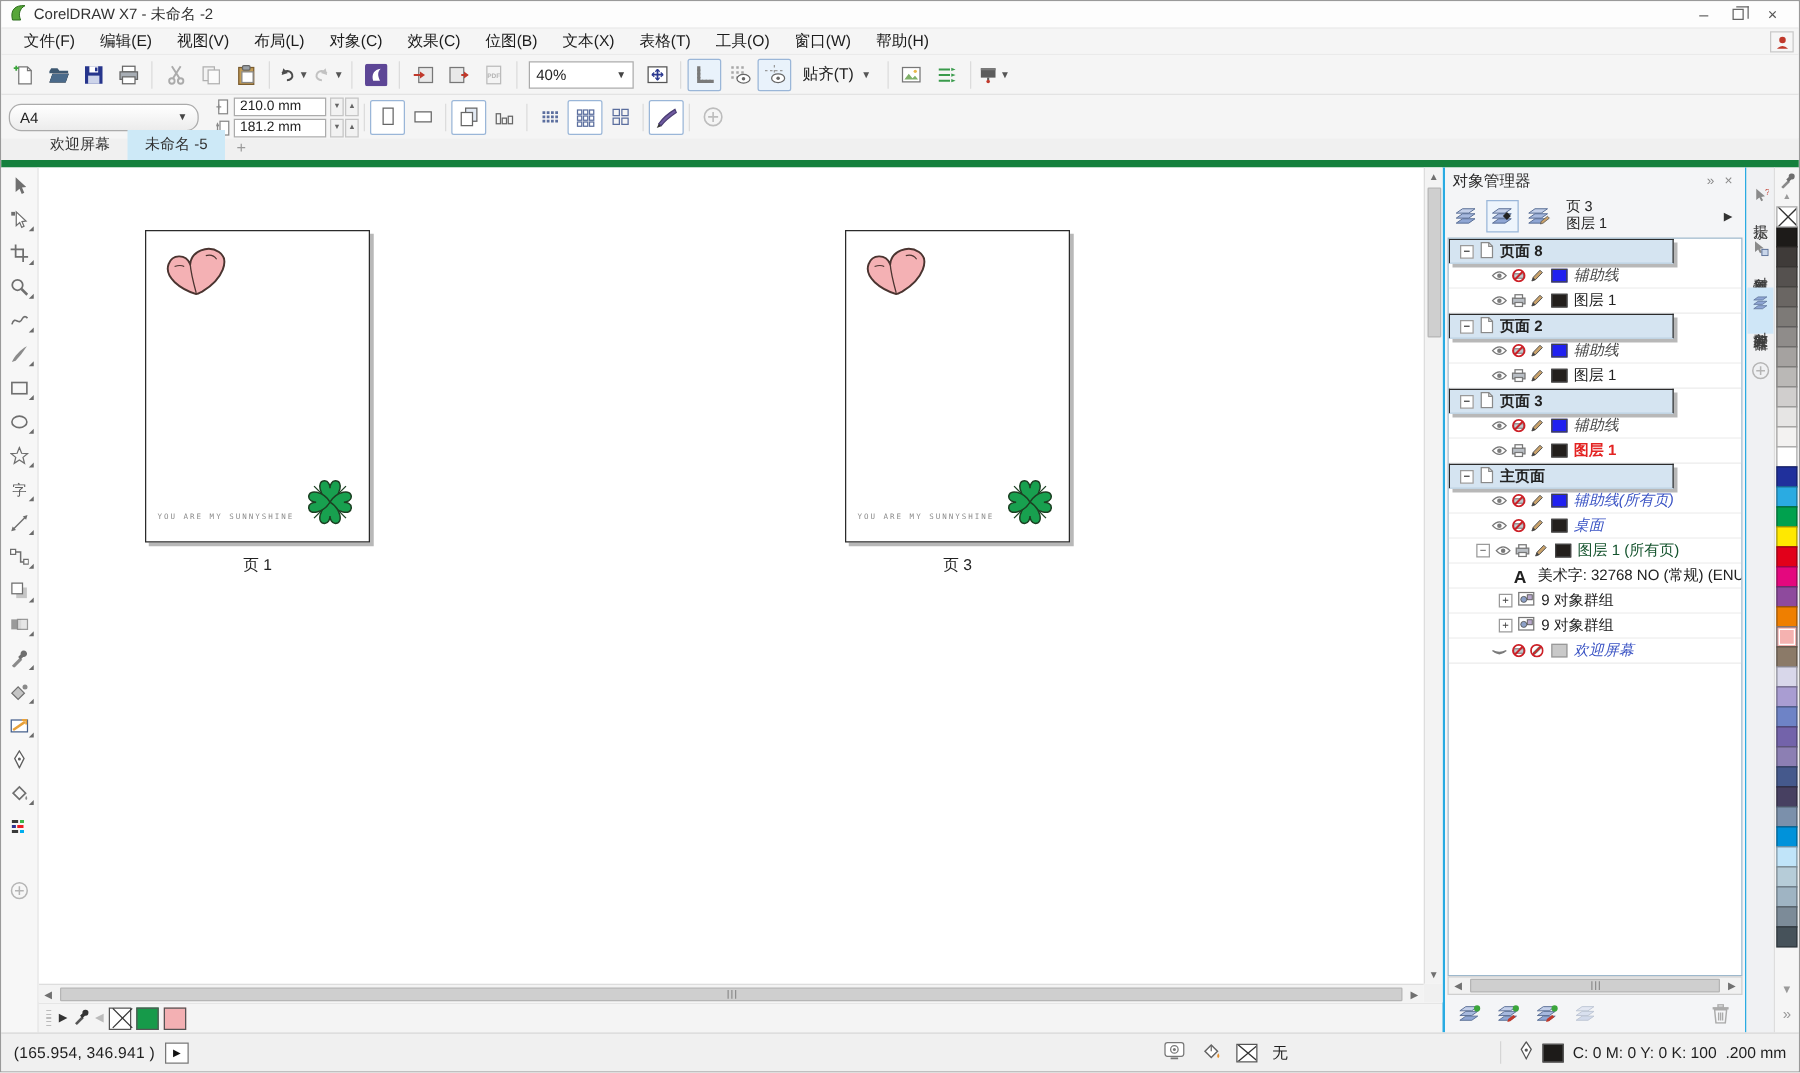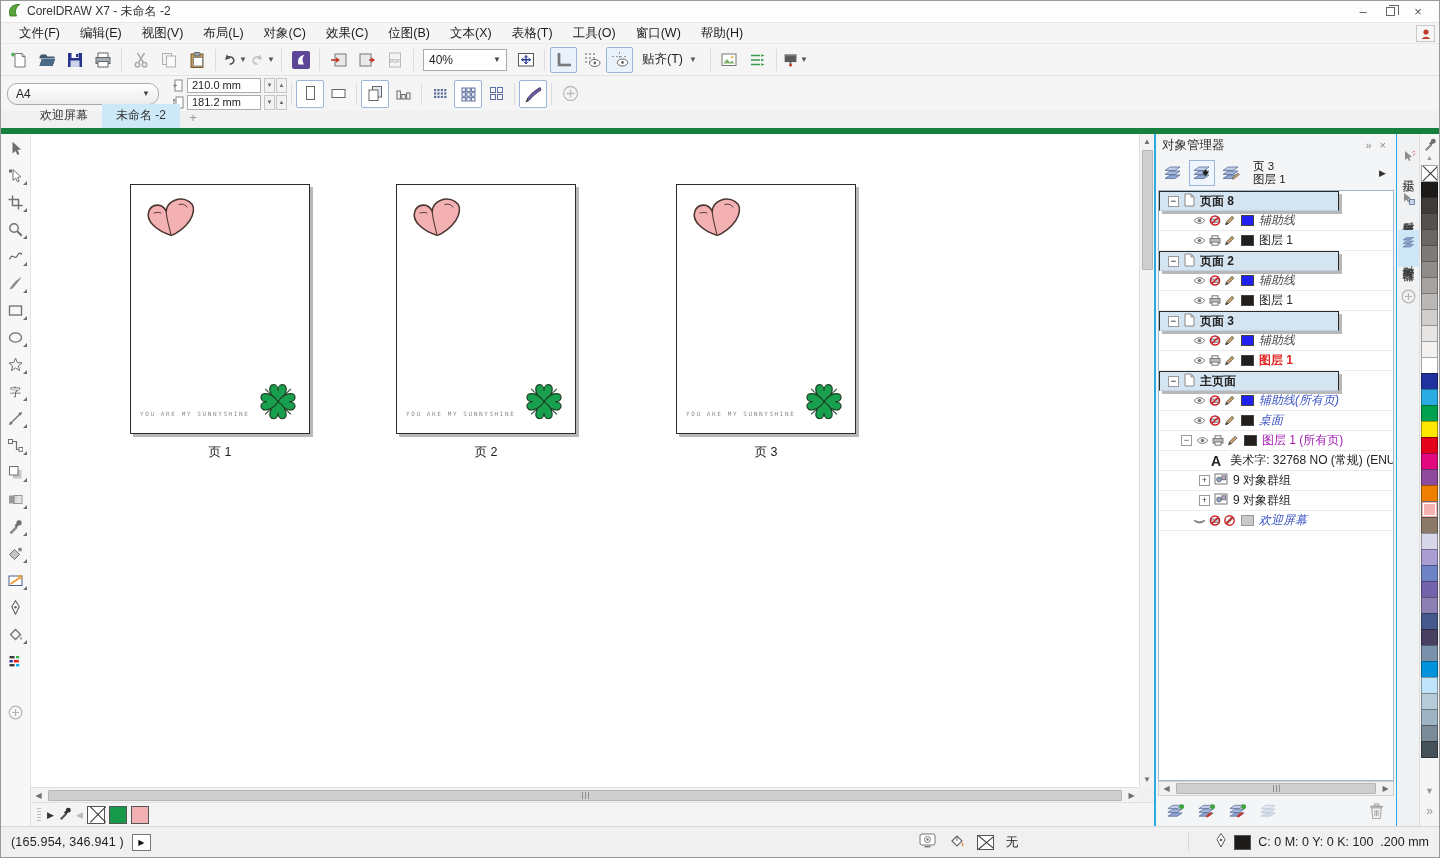--- a/index.html
+++ b/index.html
@@ -83,21 +83,21 @@
 .dsw.none::before{transform:rotate(45deg)}
 .dsw.none::after{transform:rotate(-45deg)}
 .small-arrow{color:#333;font-size:9px}
 .small-arrow.dim{color:#bbb}
 
 
 .statusbar{height:31px;background:#f0f0f0;border-top:1px solid #d7d7d7;display:flex;align-items:center;padding:0 10px;font-size:12.5px;color:#1f1f1f;flex:none}
 .coords{letter-spacing:.2px}
 .navbtn{width:19px;height:17px;border:1px solid #777;background:#fff;display:flex;align-items:center;justify-content:center;font-size:8px;color:#111;margin-left:8px}
 .status-center{margin-left:auto;display:flex;align-items:center;gap:12px;margin-right:170px}
-.status-right{display:flex;align-items:center;gap:7px;border-left:1px solid #d5d5d5;padding-left:26px}
+.status-right{display:flex;align-items:center;gap:7px;border-left:1px solid #d5d5d5;padding-left:14px}
 .swbox{width:17px;height:15px;border:1px solid #555}
 .swbox.none{background:#fff;position:relative;overflow:hidden}
 .swbox.none::before,.swbox.none::after{content:"";position:absolute;left:-2px;top:6px;width:21px;height:1px;background:#333}
 .swbox.none::before{transform:rotate(40deg)}
 .swbox.none::after{transform:rotate(-40deg)}
 
 
 .docker{width:242px;background:#f4f5f7;border-left:2px solid #29abe2;display:flex;flex-direction:column;flex:none}
 .docker-header{height:22px;display:flex;align-items:center;padding:0 6px;font-size:12.5px;color:#2b2b2b;flex:none}
 .docker-header .hbtn{margin-left:auto;color:#8a8a8a;font-size:11px;padding:0 4px}
@@ -110,21 +110,21 @@
 .om-tree{flex:1;background:#fff;border:1px solid #9db8cc;margin:0 2px;overflow:hidden}
 .om-row{height:20px;display:flex;align-items:center;border-bottom:1px solid #ececec;font-size:12px;background:#fff;padding-left:4px;white-space:nowrap}
 .om-row.page{background:#d5e4f1;border-bottom:1px solid #bdd2e4;font-weight:bold}
 .exp{width:11px;height:11px;border:1px solid #9a9a9a;background:#fff;font-size:9px;line-height:9px;text-align:center;color:#444;margin:0 4px;flex:none}
 .rowicons{display:flex;align-items:center;gap:3px;margin-right:5px}
 .rowicons svg{display:block}
 .sw{width:13px;height:11px;border:1px solid #444;flex:none;margin-left:1px}
 .om-label{margin-left:5px}
 .om-label.guides{font-style:italic;color:#454545}
 .om-label.active{color:#e32322;font-weight:bold}
-.om-label.master{color:#a21caf}
+.om-label.master{color:#14532d}
 .om-label.master-italic{color:#3a53c4;font-style:italic}
 .ind1{width:30px;flex:none}
 .ind2{width:46px;flex:none}
 .Aico{font-weight:bold;font-size:14px;margin:0 4px 0 2px}
 .om-hscroll{height:15px;border:1px solid #cfcfcf;background:#f1f1f1;display:flex;align-items:center;margin:0 2px;flex:none}
 .om-footer{height:30px;display:flex;align-items:center;gap:12px;padding:0 10px;flex:none}
 .om-fbtn svg{width:19px;height:16px;display:block}
 .om-fbtn.trash{margin-left:auto}
 
 
@@ -462,21 +462,21 @@
     <span class="pbtn">
         <svg viewBox="0 0 19 19">
           <circle cx="9.5" cy="9.5" r="7" fill="none" stroke="#bdbdbd" stroke-width="1.3"></circle>
           <path d="M9.5 5.5 V13.5 M5.5 9.5 H13.5" stroke="#bdbdbd" stroke-width="1.3"></path>
         </svg>
       </span>
   </div>
 
   <div class="tabrow" id="tabrow">
       <span class="doc-tab">欢迎屏幕</span>
-      <span class="doc-tab active">未命名 -2</span>
+      <span class="doc-tab active">未命名 -5</span>
       <span class="tab-plus">+</span>
     </div>
 
   <div class="main">
     <div class="toolbox" id="toolbox">
         <span class="tool">
           <svg width="15" height="15" viewBox="0 0 15 15">
             <path d="M4.5 0.8 L4.5 12.6 L7.6 9.9 L9.4 14.1 L11.4 13.1 L9.6 9 L13 8.6 Z" fill="#6f6f6f"></path>
           </svg>
         </span>
@@ -611,63 +611,41 @@
         <div class="hscroll">
           <span class="sarrow">◀</span>
           <span class="hthumb">
               <i></i>
               <i></i>
               <i></i>
             </span>
           <span class="sarrow">▶</span>
         </div>
         <div class="scorner"></div>
-      <div class="page-slot" style="left:99px">
+      <div class="page-slot" style="left:85px">
             <div class="page">
               <svg class="heart" width="62" height="48" viewBox="0 0 64 50">
                 <path d="M33 44 C20 40 6 30 10 19 C13 11 24 10 28 19 C29 8 43 3 52 9 C61 15 56 31 38 42 C36 43 34 44 33 44 Z" fill="#f4b1b4" stroke="#4a3430" stroke-width="1.6"></path>
                 <path d="M28 19 C28.5 26 30.5 34 33 43" fill="none" stroke="#4a3430" stroke-width="1.1"></path>
                 <path d="M15 21 C18 20 21 20 23 21" fill="none" stroke="#4a3430" stroke-width="1"></path>
                 <path d="M41 12 C45 11 48 12 50 15" fill="none" stroke="#4a3430" stroke-width="1"></path>
               </svg>
               <svg class="clover" width="46" height="46" viewBox="0 0 54 54">
                 <line x1="12" y1="14" x2="42" y2="44" stroke="#1c4023" stroke-width="1.2"></line>
                 <line x1="42" y1="14" x2="12" y2="44" stroke="#1c4023" stroke-width="1.2"></line>
                 <g fill="#18a04f" stroke="#1c4023" stroke-width="1.4">
                   <path d="M27 29 C17 23 14 9 22 9 C25.5 9 27 13 27 16 C27 13 28.5 9 32 9 C40 9 37 23 27 29 Z"></path>
                   <path d="M27 29 C17 23 14 9 22 9 C25.5 9 27 13 27 16 C27 13 28.5 9 32 9 C40 9 37 23 27 29 Z" transform="rotate(90 27 29)"></path>
                   <path d="M27 29 C17 23 14 9 22 9 C25.5 9 27 13 27 16 C27 13 28.5 9 32 9 C40 9 37 23 27 29 Z" transform="rotate(180 27 29)"></path>
                   <path d="M27 29 C17 23 14 9 22 9 C25.5 9 27 13 27 16 C27 13 28.5 9 32 9 C40 9 37 23 27 29 Z" transform="rotate(270 27 29)"></path>
                 </g>
               </svg>
               <div class="caption">YOU ARE MY SUNNYSHINE</div>
             </div>
             <div class="page-label">页 1</div>
-          </div>
-          <div class="page-slot" style="left:365px">
-            <div class="page">
-              <svg class="heart" width="62" height="48" viewBox="0 0 64 50">
-                <path d="M33 44 C20 40 6 30 10 19 C13 11 24 10 28 19 C29 8 43 3 52 9 C61 15 56 31 38 42 C36 43 34 44 33 44 Z" fill="#f4b1b4" stroke="#4a3430" stroke-width="1.6"></path>
-                <path d="M28 19 C28.5 26 30.5 34 33 43" fill="none" stroke="#4a3430" stroke-width="1.1"></path>
-                <path d="M15 21 C18 20 21 20 23 21" fill="none" stroke="#4a3430" stroke-width="1"></path>
-                <path d="M41 12 C45 11 48 12 50 15" fill="none" stroke="#4a3430" stroke-width="1"></path>
-              </svg>
-              <svg class="clover" width="46" height="46" viewBox="0 0 54 54">
-                <line x1="12" y1="14" x2="42" y2="44" stroke="#1c4023" stroke-width="1.2"></line>
-                <line x1="42" y1="14" x2="12" y2="44" stroke="#1c4023" stroke-width="1.2"></line>
-                <g fill="#18a04f" stroke="#1c4023" stroke-width="1.4">
-                  <path d="M27 29 C17 23 14 9 22 9 C25.5 9 27 13 27 16 C27 13 28.5 9 32 9 C40 9 37 23 27 29 Z"></path>
-                  <path d="M27 29 C17 23 14 9 22 9 C25.5 9 27 13 27 16 C27 13 28.5 9 32 9 C40 9 37 23 27 29 Z" transform="rotate(90 27 29)"></path>
-                  <path d="M27 29 C17 23 14 9 22 9 C25.5 9 27 13 27 16 C27 13 28.5 9 32 9 C40 9 37 23 27 29 Z" transform="rotate(180 27 29)"></path>
-                  <path d="M27 29 C17 23 14 9 22 9 C25.5 9 27 13 27 16 C27 13 28.5 9 32 9 C40 9 37 23 27 29 Z" transform="rotate(270 27 29)"></path>
-                </g>
-              </svg>
-              <div class="caption">YOU ARE MY SUNNYSHINE</div>
-            </div>
-            <div class="page-label">页 2</div>
           </div>
           <div class="page-slot" style="left:645px">
             <div class="page">
               <svg class="heart" width="62" height="48" viewBox="0 0 64 50">
                 <path d="M33 44 C20 40 6 30 10 19 C13 11 24 10 28 19 C29 8 43 3 52 9 C61 15 56 31 38 42 C36 43 34 44 33 44 Z" fill="#f4b1b4" stroke="#4a3430" stroke-width="1.6"></path>
                 <path d="M28 19 C28.5 26 30.5 34 33 43" fill="none" stroke="#4a3430" stroke-width="1.1"></path>
                 <path d="M15 21 C18 20 21 20 23 21" fill="none" stroke="#4a3430" stroke-width="1"></path>
                 <path d="M41 12 C45 11 48 12 50 15" fill="none" stroke="#4a3430" stroke-width="1"></path>
               </svg>
               <svg class="clover" width="46" height="46" viewBox="0 0 54 54">

